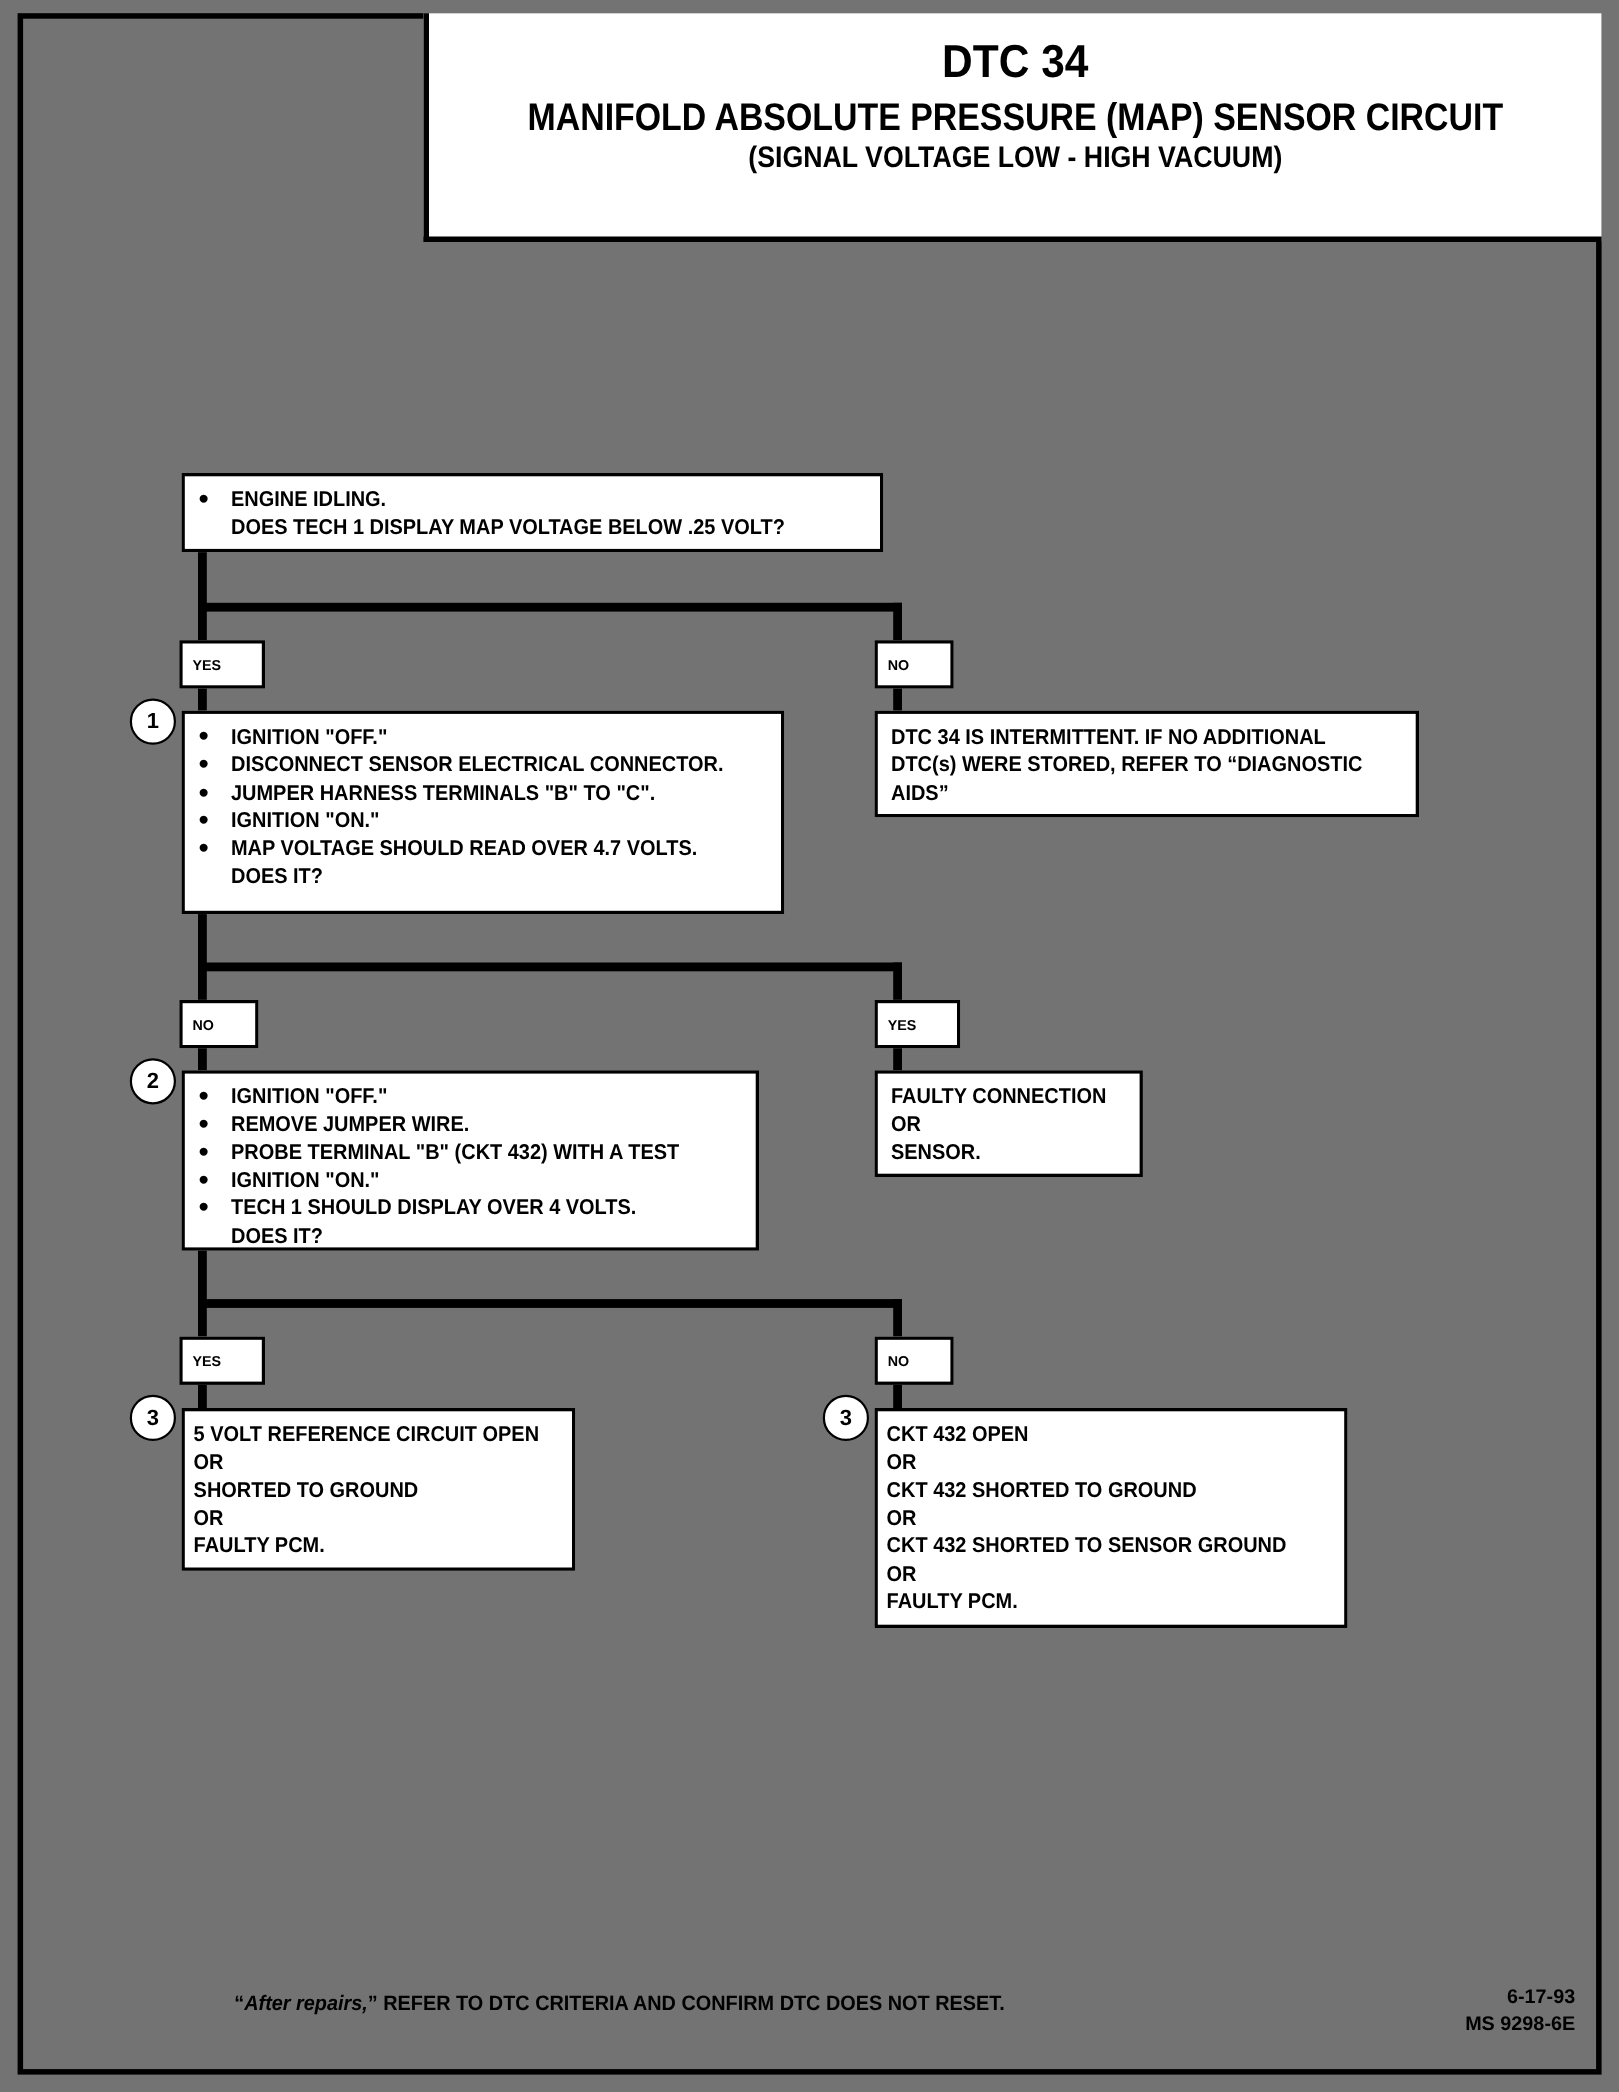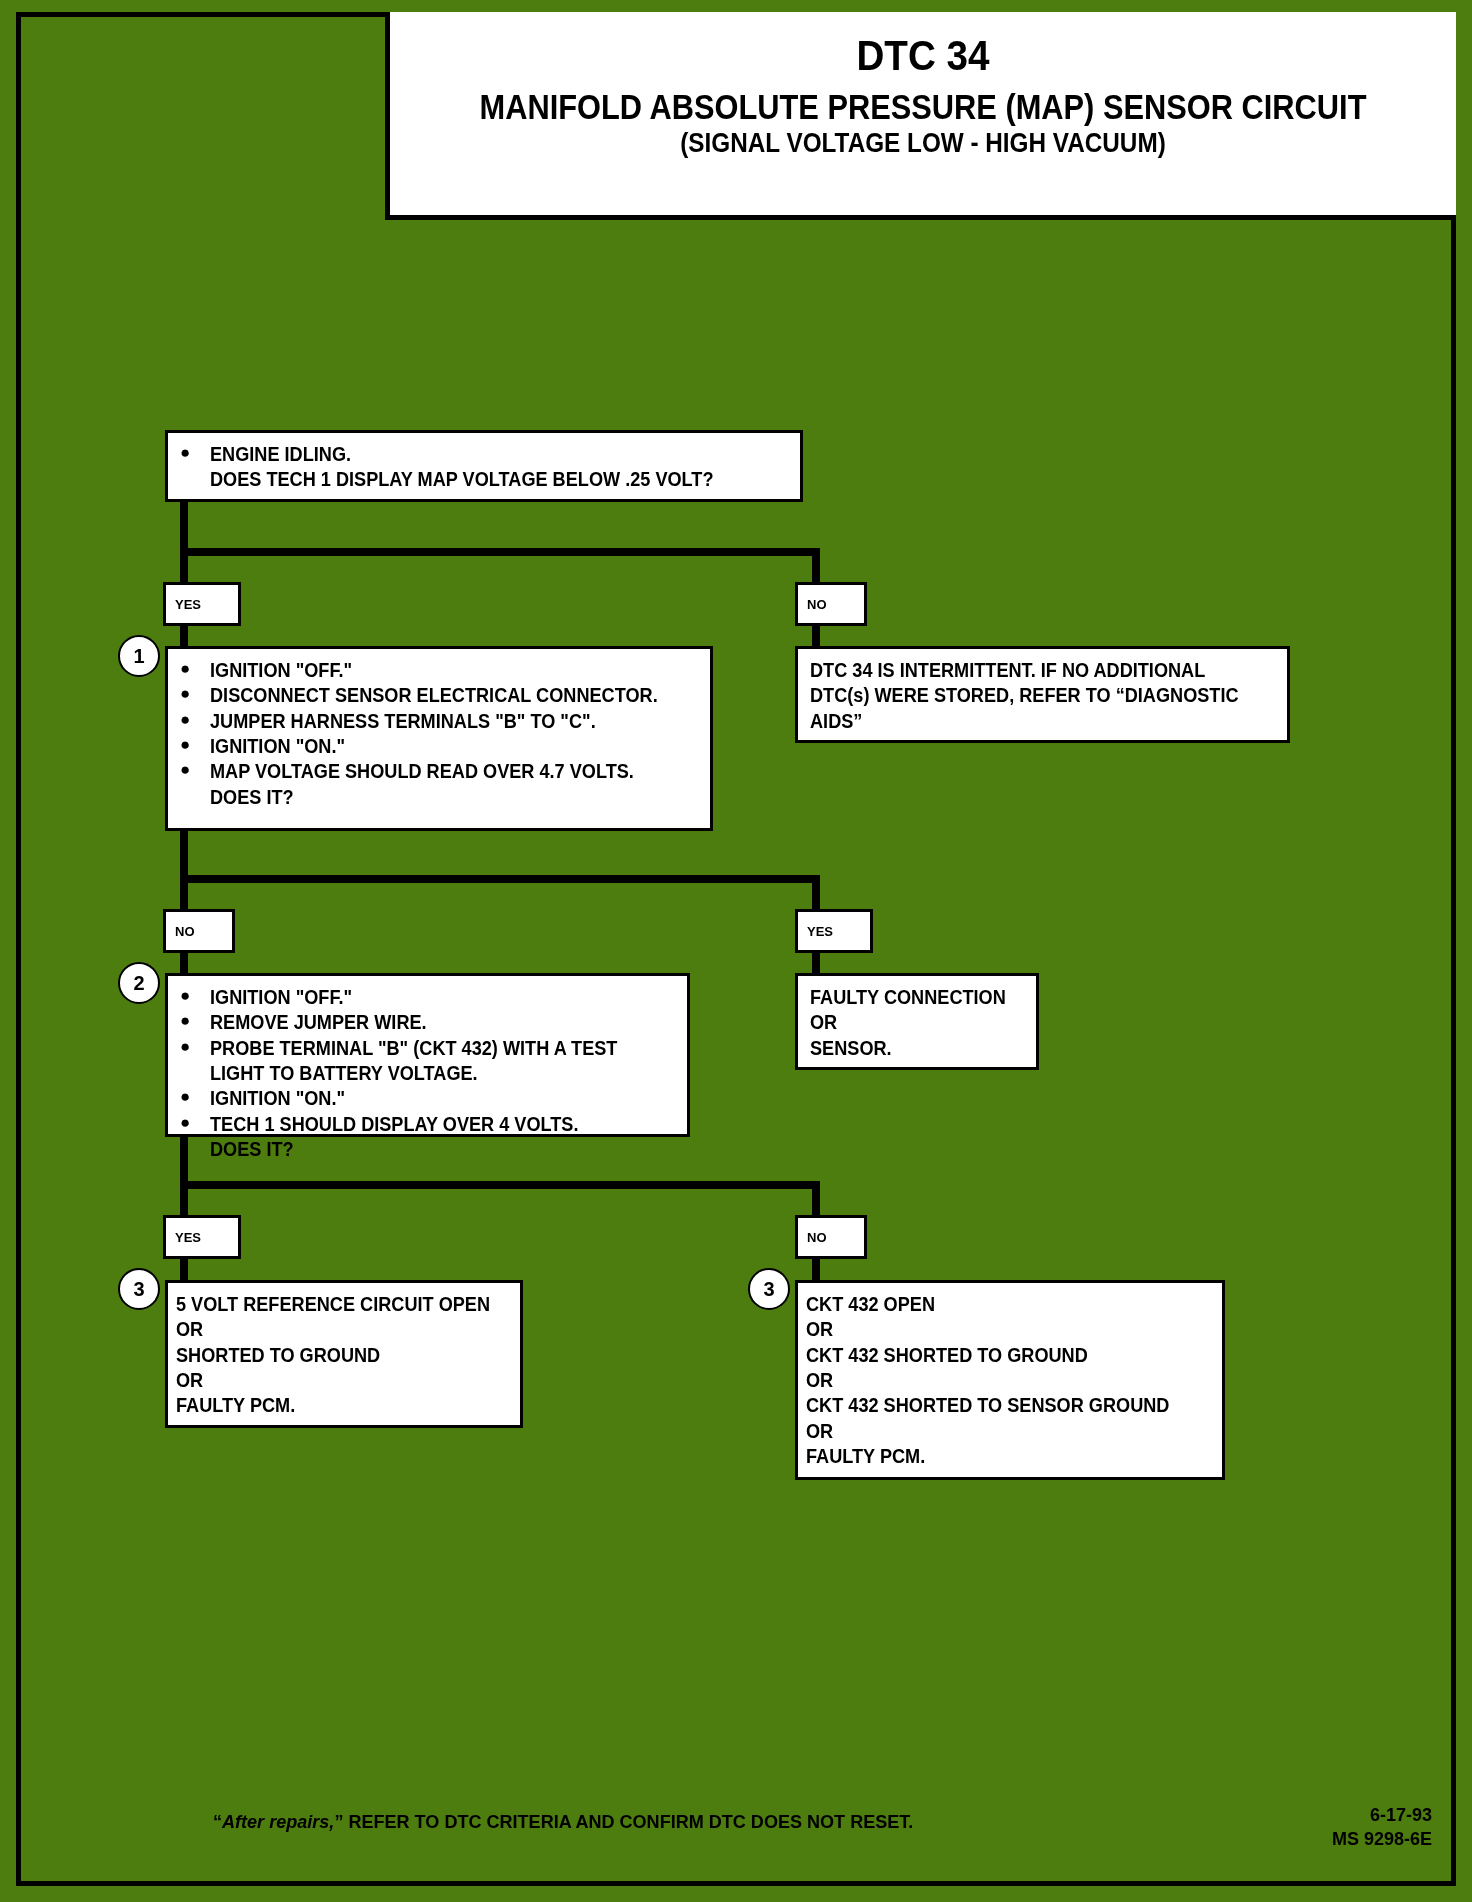--- a/index.html
+++ b/index.html
@@ -8,21 +8,21 @@
     padding: 0;
     background: #ffffff;
   }
   body {
     font-family: "Liberation Sans", sans-serif;
   }
   #page {
     position: relative;
     width: 1472px;
     height: 1902px;
-    background: #4d7c0f;
+    background: #737373;
     overflow: hidden;
   }
   
   #page-border {
     position: absolute;
     left: 16px;
     top: 12px;
     width: 1440px;
     height: 1874px;
     border: 5px solid #000;
@@ -272,23 +272,20 @@
         <span class="btext txt">IGNITION "OFF."</span>
       </div>
       <div class="brow">
         <span class="bullet">●</span>
         <span class="btext txt">REMOVE JUMPER WIRE.</span>
       </div>
       <div class="brow">
         <span class="bullet">●</span>
         <span class="btext txt">PROBE TERMINAL "B" (CKT 432) WITH A TEST</span>
       </div>
-      <div class="cont">
-          <span class="txt">LIGHT TO BATTERY VOLTAGE.</span>
-        </div>
       <div class="brow">
         <span class="bullet">●</span>
         <span class="btext txt">IGNITION "ON."</span>
       </div>
       <div class="brow">
         <span class="bullet">●</span>
         <span class="btext txt">TECH 1 SHOULD DISPLAY OVER 4 VOLTS.</span>
       </div>
       <div class="cont">
           <span class="txt">DOES IT?</span>

